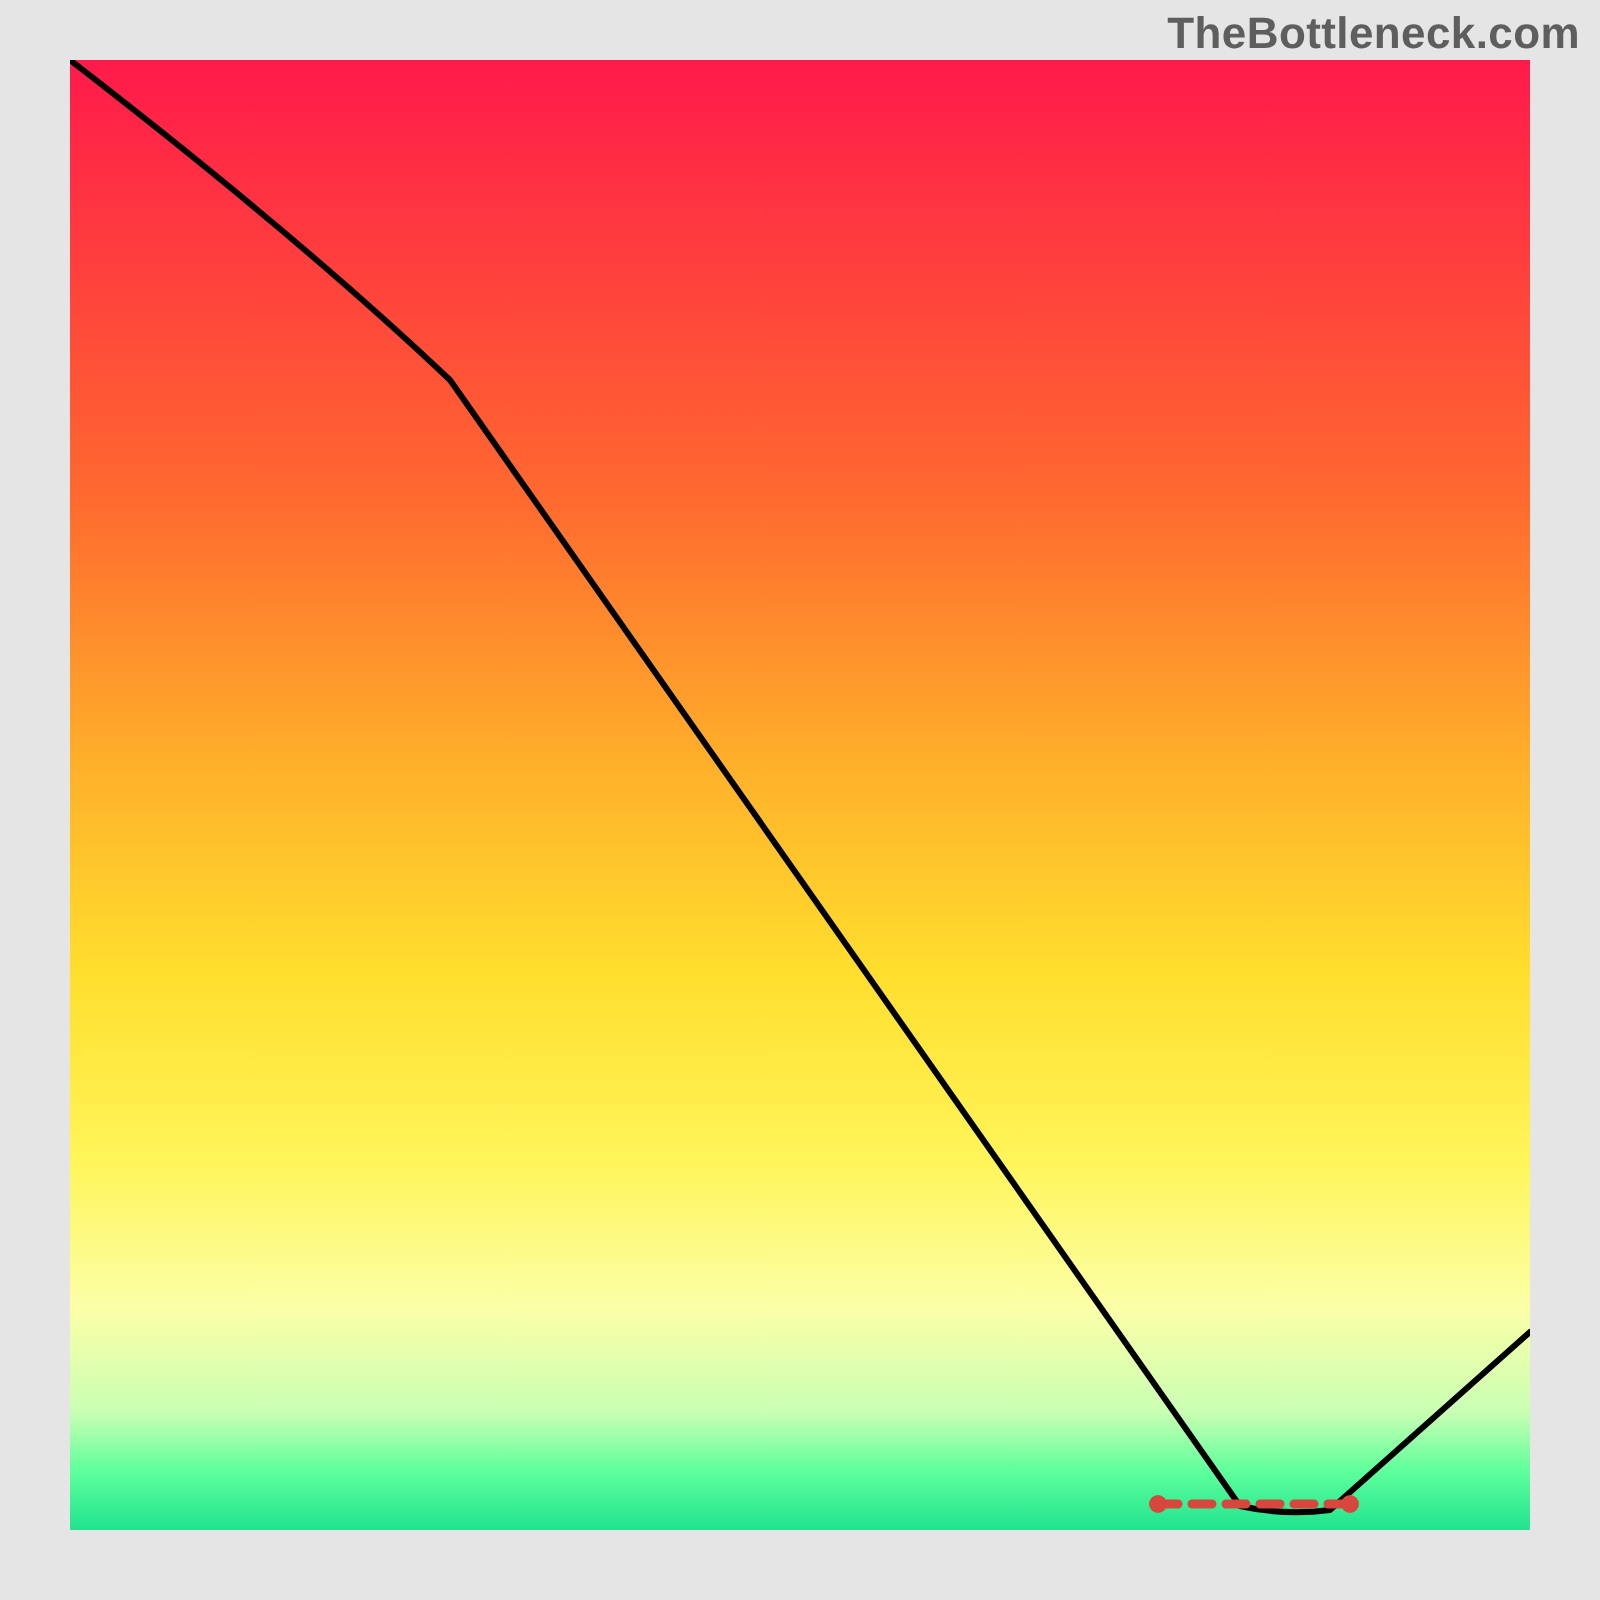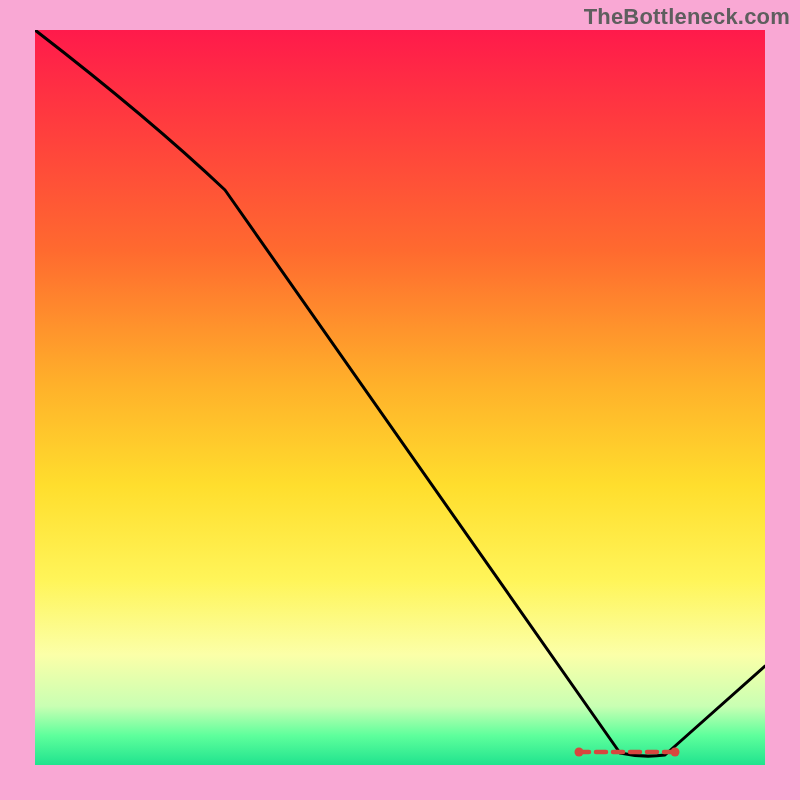--- a/index.html
+++ b/index.html
@@ -8,21 +8,21 @@
     width: 800px;
     height: 800px;
     background: #000;
     font-family: Arial, Helvetica, sans-serif;
     overflow: hidden;
   }
   .frame {
     position: relative;
     width: 800px;
     height: 800px;
-    background: #f9a8d4;
+    background: #e5e5e5;
   }
   .watermark {
     position: absolute;
     top: 4px;
     right: 10px;
     color: #5e5e5e;
     font-size: 22px;
     font-weight: 600;
     letter-spacing: 0.2px;
     z-index: 10;

